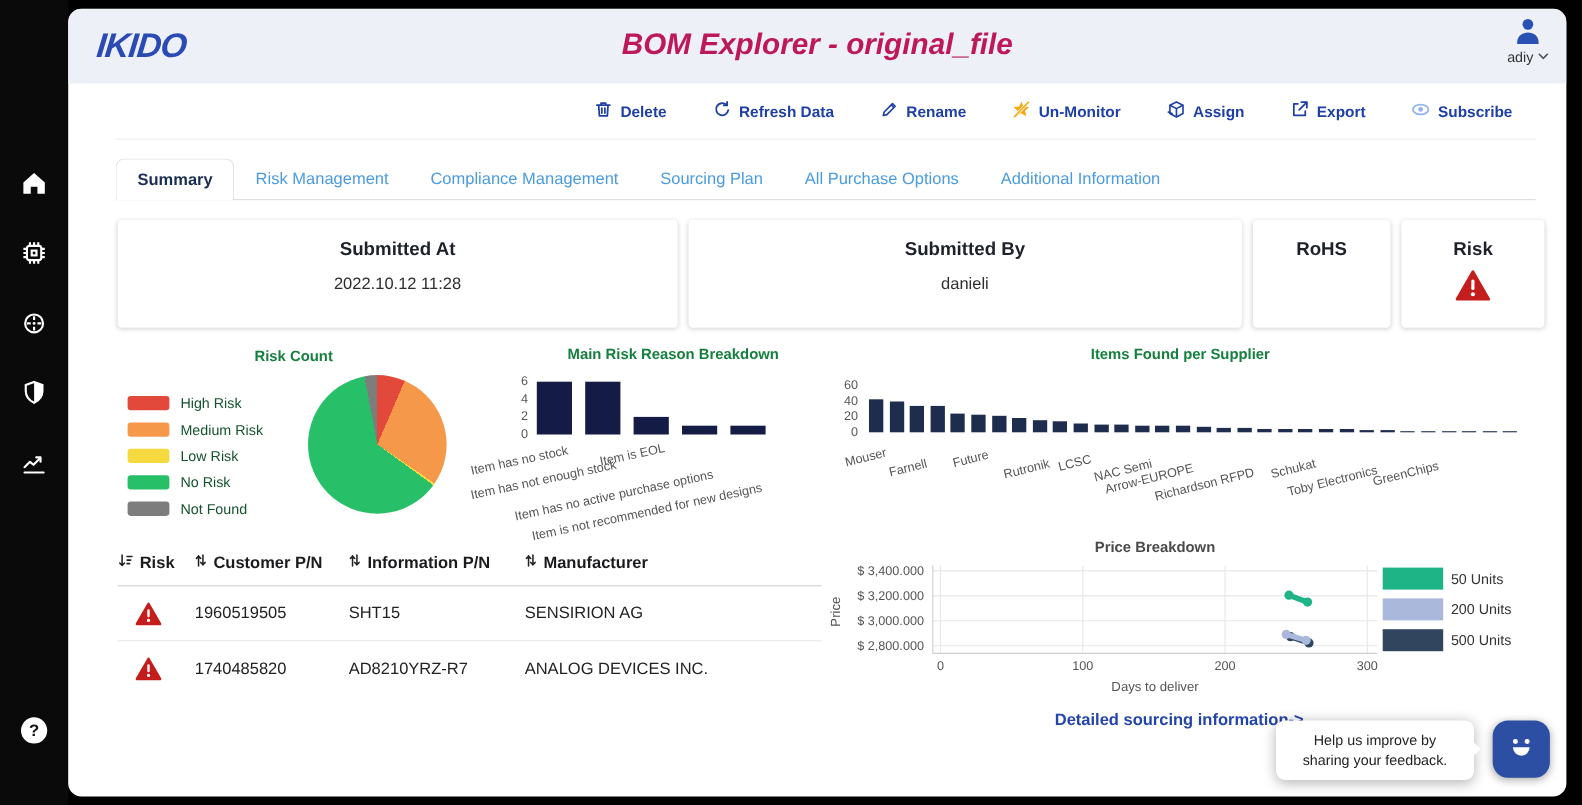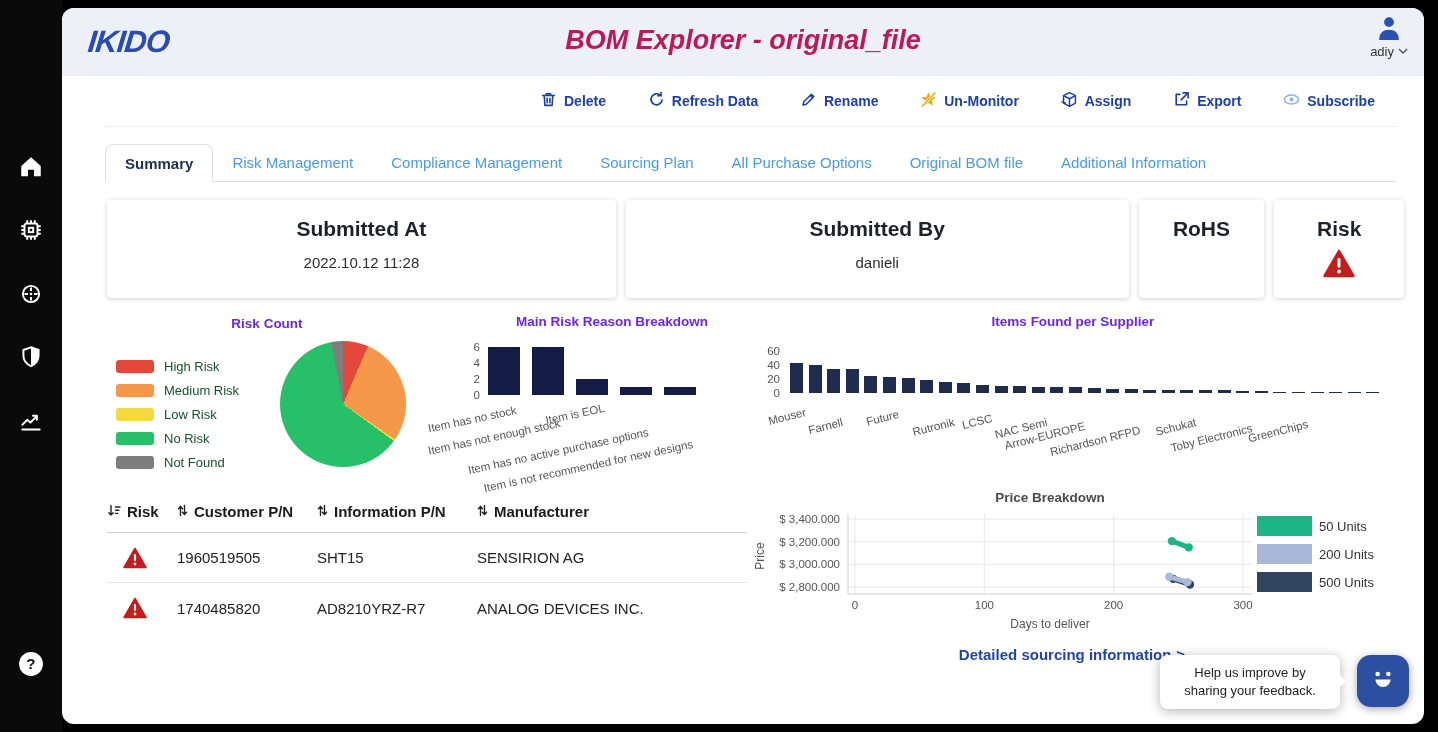--- a/index.html
+++ b/index.html
@@ -25,28 +25,28 @@
   .tool svg { width:17px; height:17px; }
 
   
   .tabsbar { position:absolute; left:43px; right:28px; top:136px; height:38px; display:flex; align-items:stretch; border-bottom:1px solid #dcdcdc; }
   .tab { padding:10px 19px 0 19px; font-size:15px; color:#4a9be0; cursor:pointer; white-space:nowrap; }
   .tab.active { background:#fff; border:1px solid #e2e2e2; border-bottom:none; border-radius:8px 8px 0 0; margin-bottom:-1px; color:#1b2e52; font-weight:700; }
 
   
   .cards { position:absolute; left:45px; right:20px; top:192px; height:98px; display:flex; gap:10px; }
   .card { background:#fff; border-radius:4px; box-shadow:0 1px 5px rgba(0,0,0,.18); text-align:center; padding-top:17px; }
-  .card-title { font-size:21px; font-weight:700; color:#1d2129; }
+  .card-title { font-size:17px; font-weight:700; color:#1d2129; }
   .card-value { font-size:15px; color:#2d2d2d; margin-top:13px; }
   .card-risk-icon { margin-top:8px; }
   .card-risk-icon svg { width:32px; height:29px; }
 
   
   .charts { position:absolute; left:0; top:300px; width:1362px; height:175px; }
-  .chart-title { font-size:13.5px; font-weight:700; color:#6d28d9; text-align:center; }
+  .chart-title { font-size:13.5px; font-weight:700; color:#15803d; text-align:center; }
 
   .riskcount { position:absolute; left:40px; top:8px; width:330px; height:165px; }
   .rc-body { display:flex; margin-top:10px; }
   .rc-legend { width:150px; padding-left:14px; padding-top:18px; }
   .rc-legend-item { display:flex; align-items:center; gap:10px; margin-bottom:9px; }
   .rc-swatch { width:38px; height:13px; border-radius:3px; flex:none; }
   .rc-label { font-size:13px; color:#14532d; white-space:nowrap; }
   .rc-pie { width:126px; height:126px; border-radius:50%; margin-left:28px; }
 
   .riskreason { position:absolute; left:398px; top:6px; width:290px; height:165px; }
@@ -186,21 +186,20 @@
         <span>Subscribe</span>
       </div>
     </div>
 
   <div class="tabsbar" id="tabsbar">
       <div class="tab active">Summary</div>
       <div class="tab">Risk Management</div>
       <div class="tab">Compliance Management</div>
       <div class="tab">Sourcing Plan</div>
       <div class="tab">All Purchase Options</div>
-      <div class="tab">Original BOM file</div>
       <div class="tab">Additional Information</div>
     </div>
 
   <div class="cards">
     <div class="card" style="width:510px">
       <div class="card-title">Submitted At</div>
       <div class="card-value">2022.10.12 11:28</div>
     </div>
     <div class="card" style="width:504px">
       <div class="card-title">Submitted By</div>

